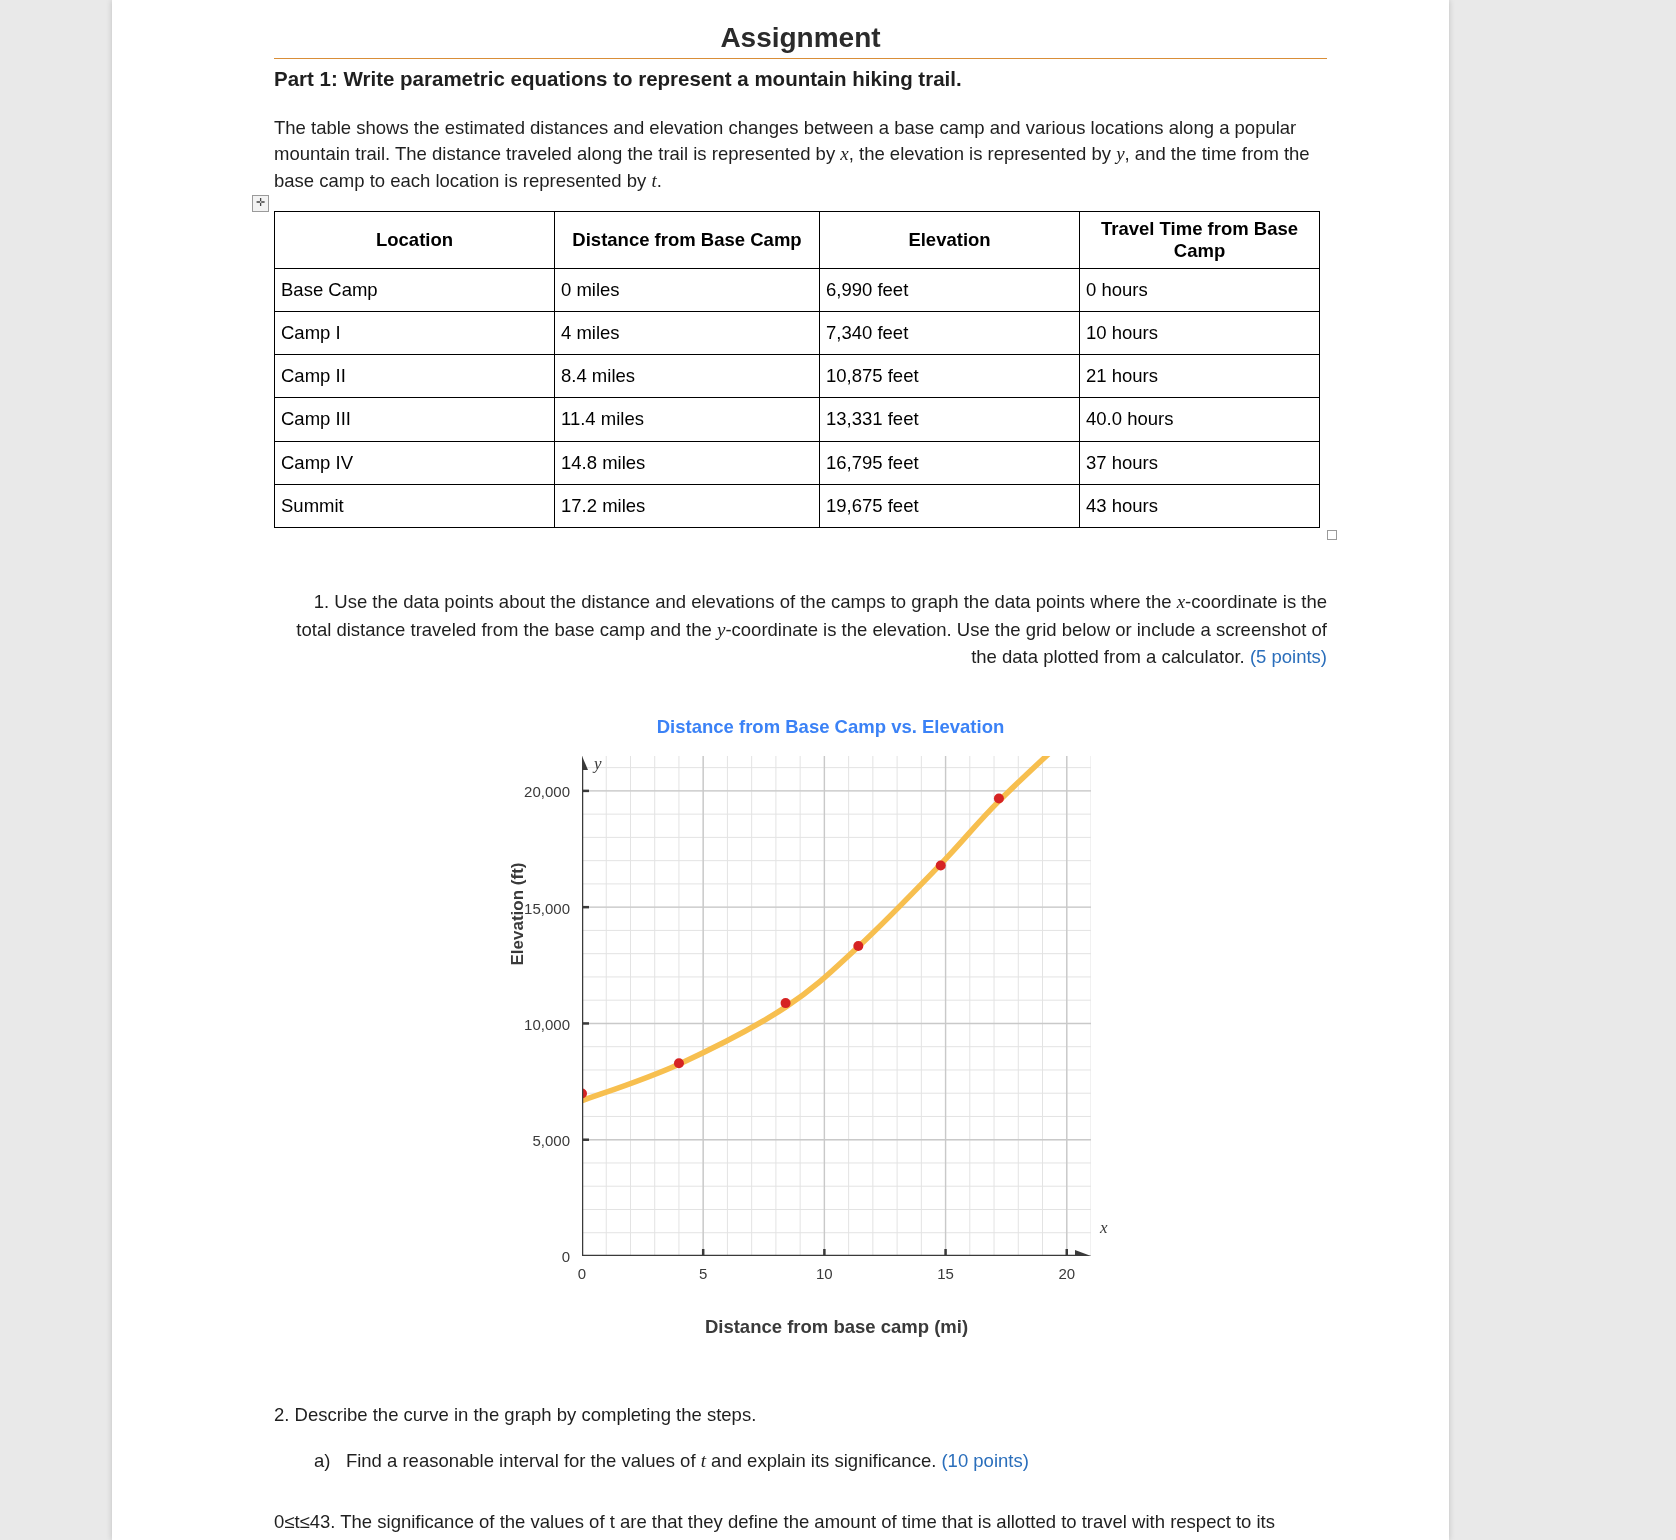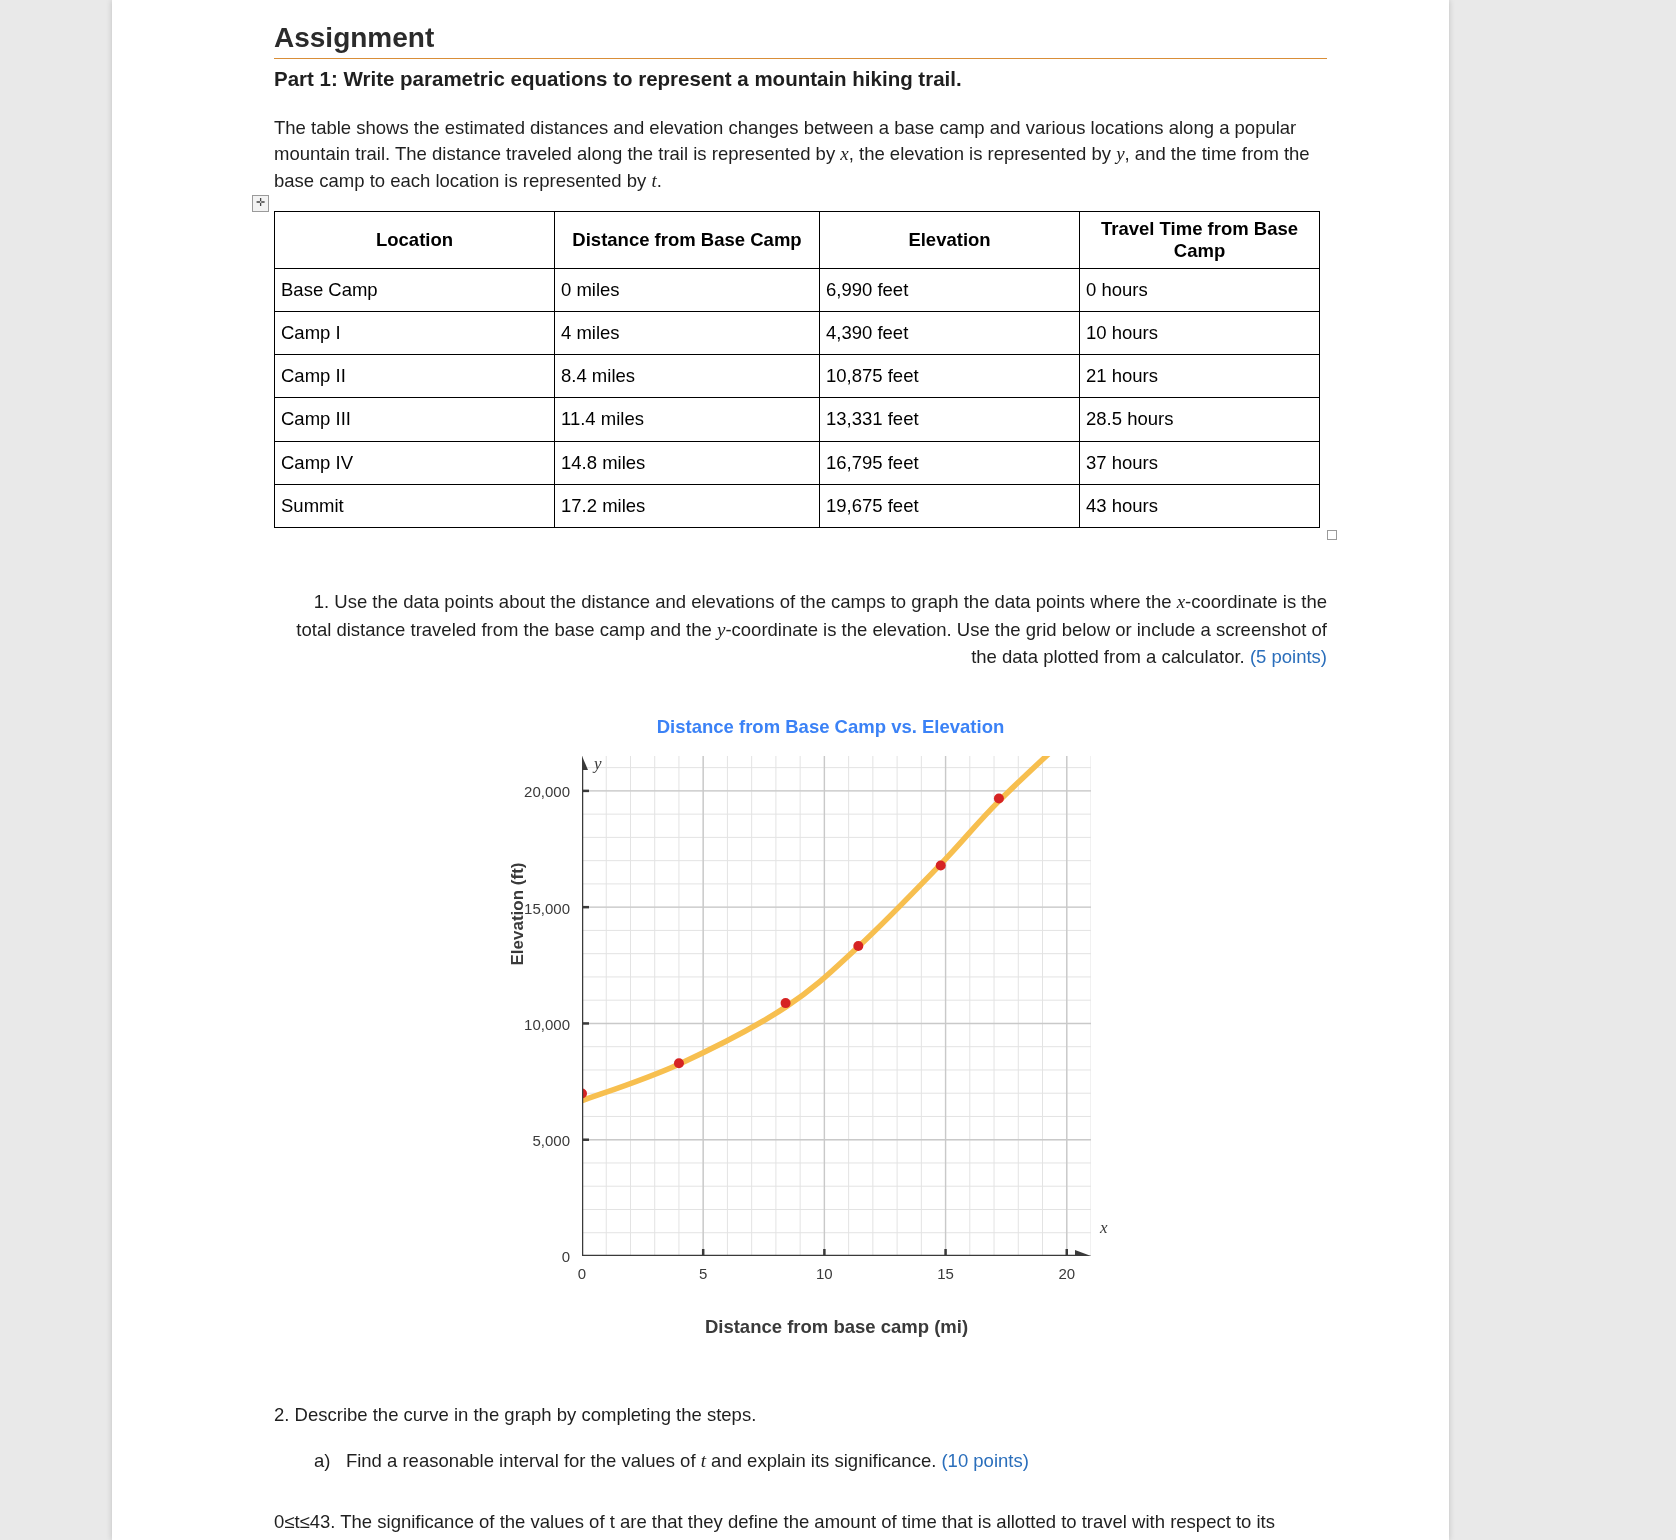--- a/index.html
+++ b/index.html
@@ -42,20 +42,21 @@
   }
 
   
   h1.assignment-title {
     font-size: 28px;
     font-weight: bold;
     color: #2b2b2b;
     margin: 0 0 4px 0;
     letter-spacing: 0px;
     font-family: "Liberation Sans", sans-serif;
+    text-align: center;
   }
   .title-rule {
     border: none;
     border-top: 1.5px solid #d98e38;
     margin: 0 0 8px 0;
     width: 100%;
   }
   h2.part-title {
     font-size: 20.5px;
     font-weight: bold;
@@ -262,34 +263,34 @@
         <tbody>
           <tr>
             <td>Base Camp</td>
             <td>0 miles</td>
             <td>6,990 feet</td>
             <td>0 hours</td>
           </tr>
           <tr>
             <td>Camp I</td>
             <td>4 miles</td>
-            <td>4,390 feet</td>
+            <td>7,340 feet</td>
             <td>10 hours</td>
           </tr>
           <tr>
             <td>Camp II</td>
             <td>8.4 miles</td>
             <td>10,875 feet</td>
             <td>21 hours</td>
           </tr>
           <tr>
             <td>Camp III</td>
             <td>11.4 miles</td>
             <td>13,331 feet</td>
-            <td>28.5 hours</td>
+            <td>40.0 hours</td>
           </tr>
           <tr>
             <td>Camp IV</td>
             <td>14.8 miles</td>
             <td>16,795 feet</td>
             <td>37 hours</td>
           </tr>
           <tr>
             <td>Summit</td>
             <td>17.2 miles</td>

